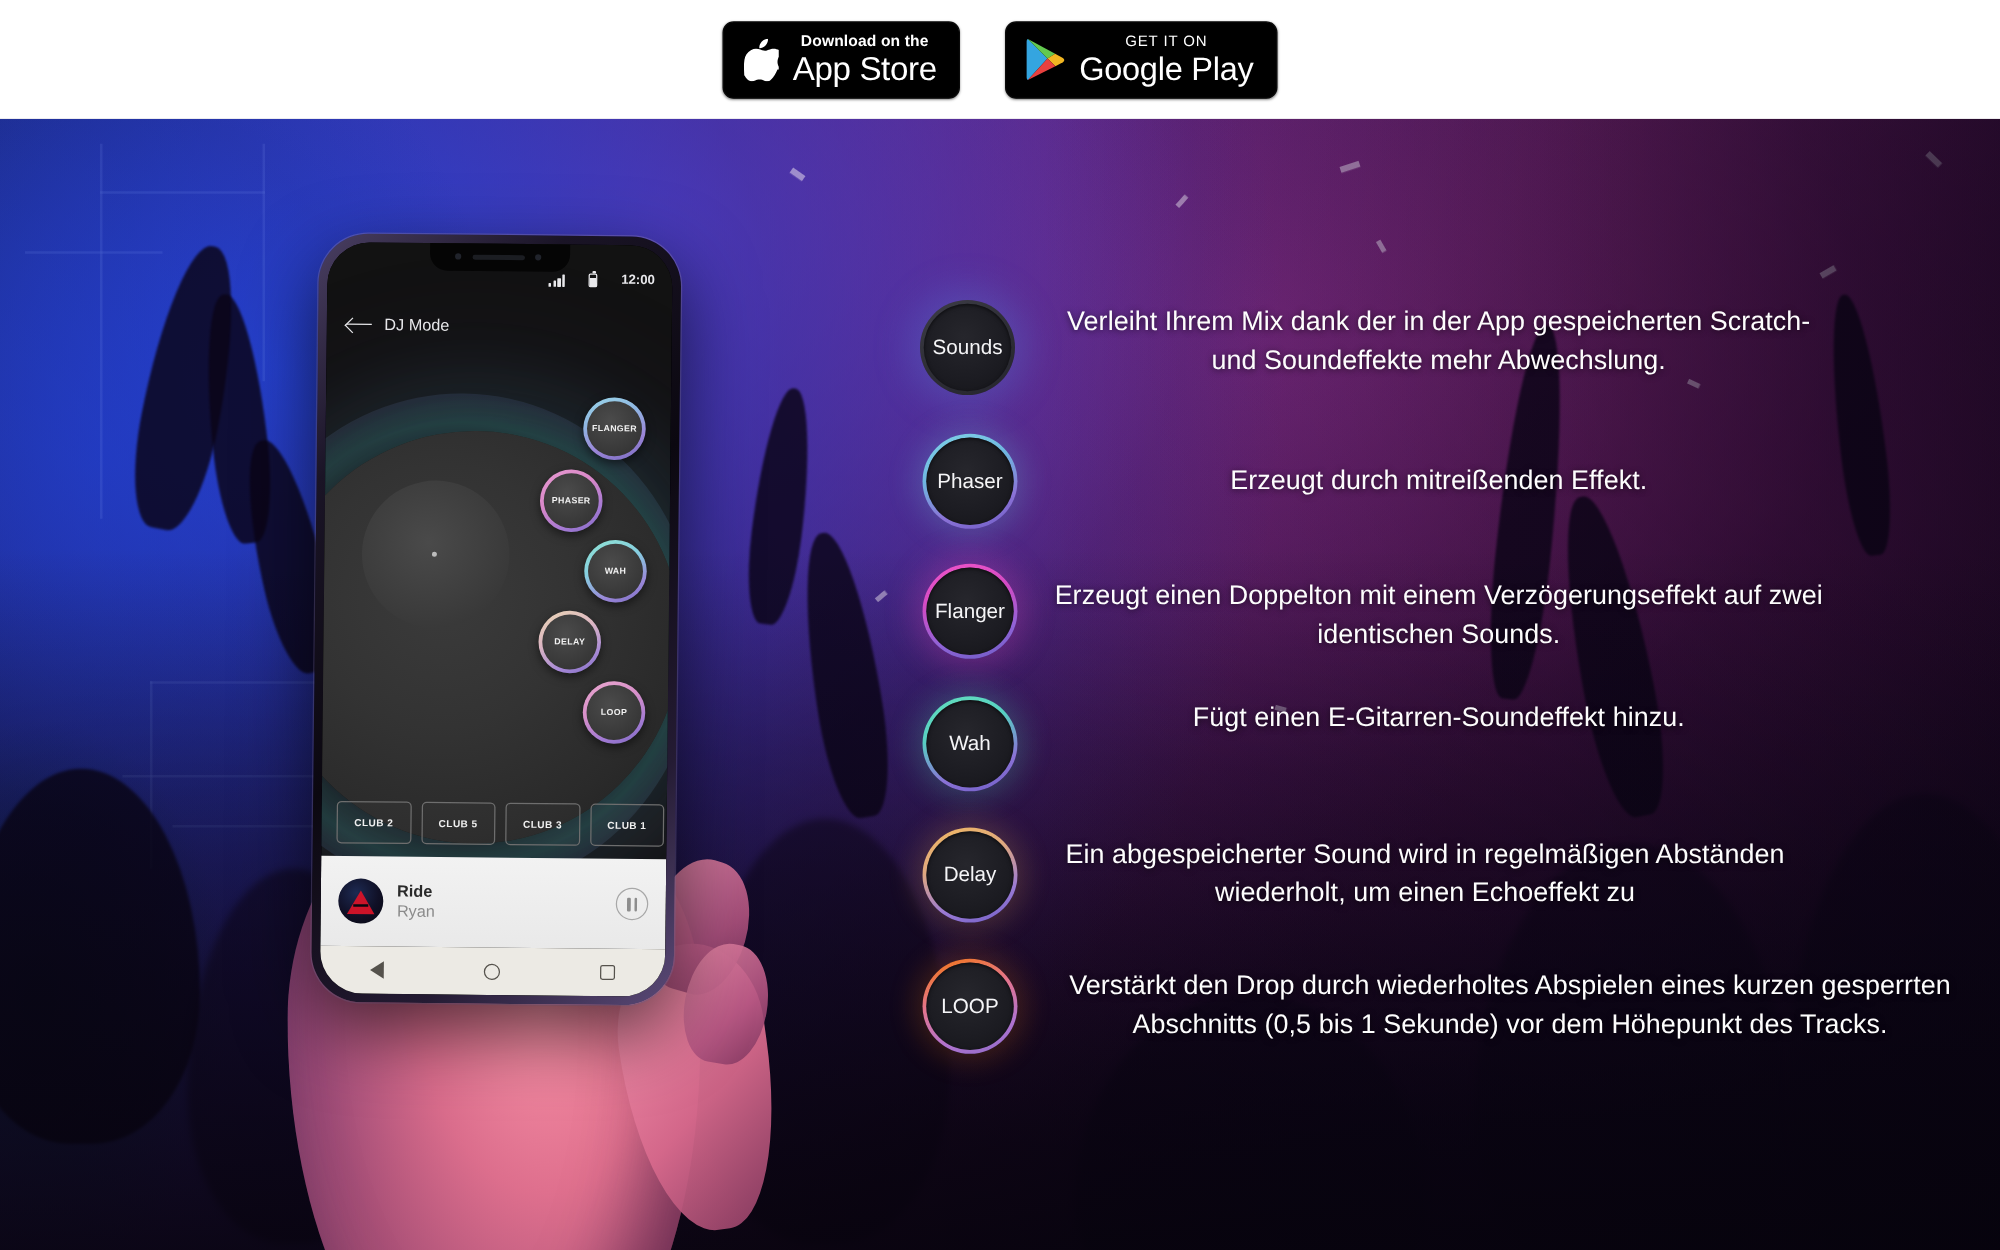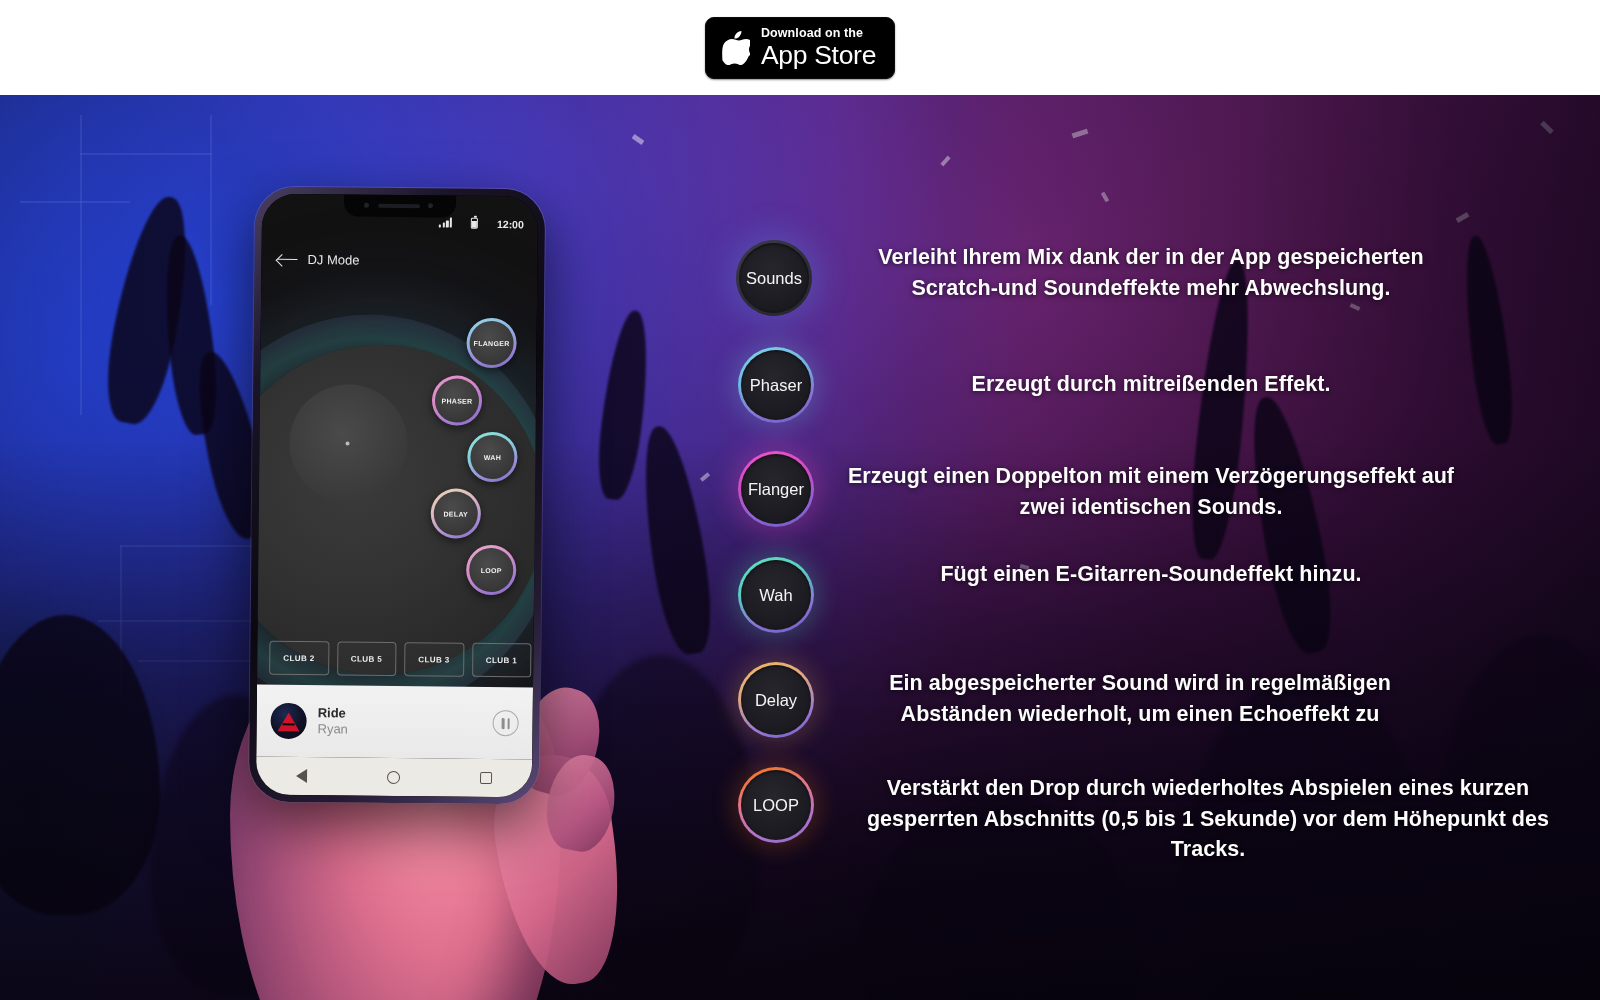--- a/index.html
+++ b/index.html
@@ -15,20 +15,21 @@
     position: absolute; left: 0; top: 0; width: 1600px; height: 95px;
     background: #ffffff; z-index: 6;
     display: flex; align-items: center; justify-content: center; gap: 36px;
   }
   .badge {
     height: 62px; border-radius: 9px; background: #000;
     display: flex; align-items: center; gap: 11px;
     padding: 0 18px 0 16px; color: #fff; cursor: pointer;
     box-shadow: 0 1px 2px rgba(0,0,0,.45);
     border: 1px solid #0a0a0a;
+    text-align: center;
   }
   .badge .glyph { flex: 0 0 auto; display: block; }
   .badge .lines { display: flex; flex-direction: column; justify-content: center; line-height: 1; }
   .badge .small { font-size: 12.5px; letter-spacing: .1px; margin-bottom: 3px; font-weight: bold; }
   .badge .gp-small { font-size: 12px; letter-spacing: .7px; margin-bottom: 3px; }
   .badge .big { font-size: 26.5px; font-weight: normal; letter-spacing: -.3px; }
   .badge .gp-big { font-size: 26px; letter-spacing: -.2px; }
 
   
   .bg {
@@ -105,21 +106,21 @@
   .notch {
     position: absolute; left: 50%; top: 0; transform: translateX(-50%);
     width: 112px; height: 22px; background: #050505;
     border-bottom-left-radius: 14px; border-bottom-right-radius: 14px; z-index: 4;
   }
   .notch .cam { position: absolute; top: 8px; width: 5px; height: 5px; border-radius: 50%; background: #20232b; }
   .notch .spk { position: absolute; top: 9px; left: 34px; width: 42px; height: 4px; border-radius: 3px; background: #1b1d22; }
 
   .statusbar {
     position: absolute; right: 14px; top: 22px; z-index: 5;
-    display: flex; align-items: flex-start; gap: 19px;
+    display: flex; align-items: flex-end; gap: 19px;
     color: #e9e9ec; font-size: 10.5px; font-weight: bold;
   }
   .sig { display: flex; align-items: flex-end; gap: 1.2px; height: 10px; }
   .sig i { width: 2.4px; background: #e9e9ec; border-radius: .5px; }
   .batt {
     width: 7px; height: 11px; border: 1.2px solid #e9e9ec; border-radius: 1.5px;
     position: relative; background: linear-gradient(to top, #e9e9ec 72%, transparent 72%);
   }
   .batt:after { content:''; position:absolute; left:1.6px; top:-2.6px; width:3px; height:1.6px; background:#e9e9ec; border-radius:1px; }
 
@@ -219,40 +220,51 @@
   .fcircle > span {
     width: 100%; height: 100%; border-radius: 50%;
     background: radial-gradient(circle at 46% 38%, #26262c 0%, #1c1c22 58%, #141418 100%);
     display: flex; align-items: center; justify-content: center;
     box-shadow: inset 0 1px 3px rgba(0,0,0,.6);
   }
   .fdesc {
     position: absolute; color: #fdfdfd; font-size: 21.5px; line-height: 1.43;
     text-align: center; letter-spacing: .05px;
     text-shadow: 0 1px 5px rgba(0,0,0,.65);
-    font-weight: bold;
   }
 </style>
 </head>
 <body>
 
 <div id="page">
 
   <div class="store-band">
 
     <div class="badge">
       <svg class="glyph" width="28" height="34" viewBox="0 0 28 34">
         <path fill="#ffffff" d="M19.4 0c.2 1.9-.6 3.8-1.8 5.2-1.2 1.4-3.2 2.5-5.1 2.3-.3-1.9.7-3.8 1.8-5.1C15.6 1 17.6 0 19.4 0zM27 24.6c-.8 1.9-1.2 2.7-2.2 4.3-1.5 2.3-3.6 5.2-6.2 5.2-2.3 0-2.9-1.5-6-1.5-3.1 0-3.8 1.5-6.1 1.5-2.6 0-4.6-2.6-6.1-4.9C.2 23.8-.5 16.2 2.2 12.3c1.9-2.8 4.9-4.4 7.7-4.4 2.9 0 4.7 1.6 7.1 1.6 2.3 0 3.7-1.6 7.1-1.6 2.5 0 5.2 1.4 7.1 3.8-6.2 3.4-5.2 12.3.8 12.9z"></path>
       </svg>
       <span class="lines">
         <span class="small">Download on the</span>
         <span class="big">App Store</span>
       </span>
     </div>
 
+    <div class="badge">
+      <svg class="glyph" width="31" height="35" viewBox="0 0 31 35">
+        <path fill="#34a5e0" d="M1.3 1.1 17 16.8 1.3 33.9C.6 33.5.2 32.7.2 31.6V3.4c0-1.1.4-1.9 1.1-2.3z"></path>
+        <path fill="#63c94f" d="M1.3 1.1 23.1 13 17 16.8 1.3 1.1z"></path>
+        <path fill="#f0b521" d="M23.1 13l6.2 3.4c1.5.9 1.5 2.4 0 3.3l-6 3.3L17 16.8 23.1 13z"></path>
+        <path fill="#e8413f" d="M23.3 23l-22 10.9 15.7-17.1L23.3 23z"></path>
+      </svg>
+      <span class="lines">
+        <span class="gp-small">GET IT ON</span>
+        <span class="gp-big">Google Play</span>
+      </span>
+    </div>
   </div>
 
   <div class="bg">
     <div class="bg-layer bg-base"></div>
     <div class="bg-layer bg-left-blue"></div>
 
     <div class="wall">
       <i style="left:60px;top:0;width:2px;height:300px;"></i>
       <i style="left:190px;top:0;width:2px;height:190px;"></i>
       <i style="left:60px;top:38px;width:132px;height:2px;"></i>

